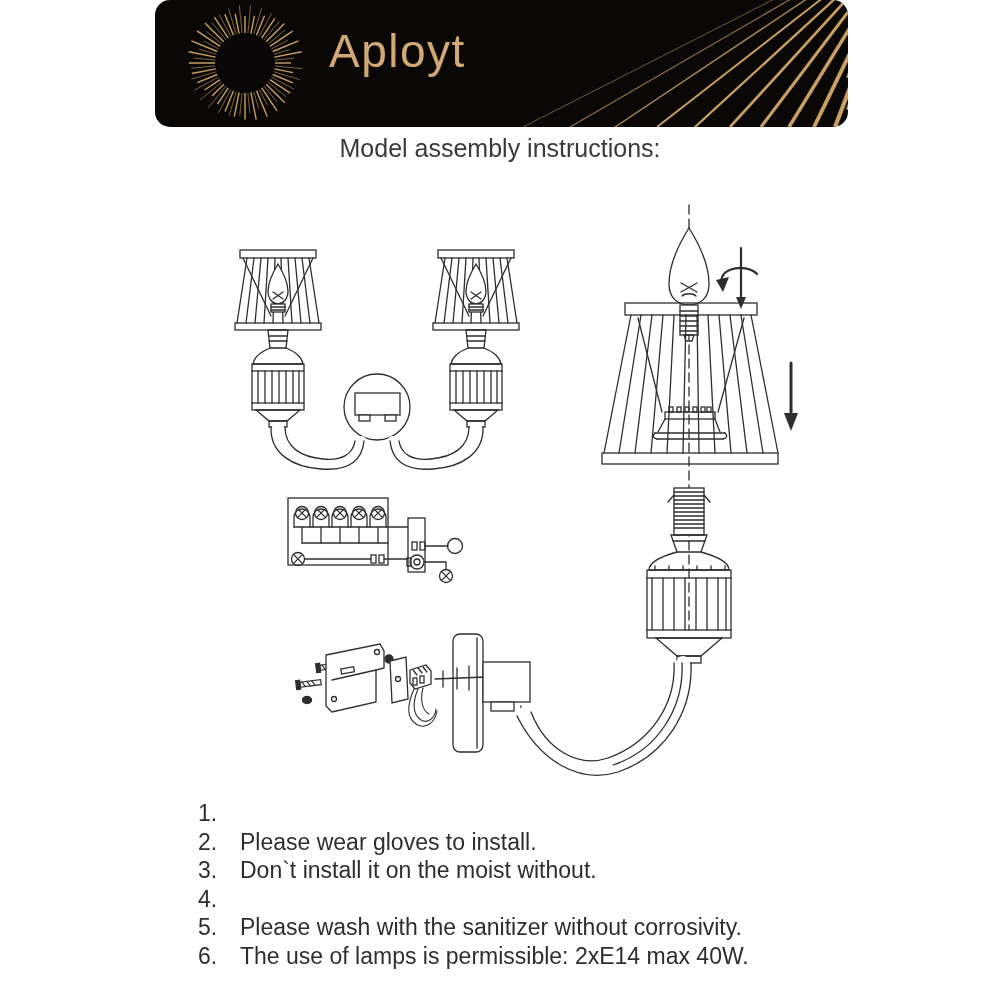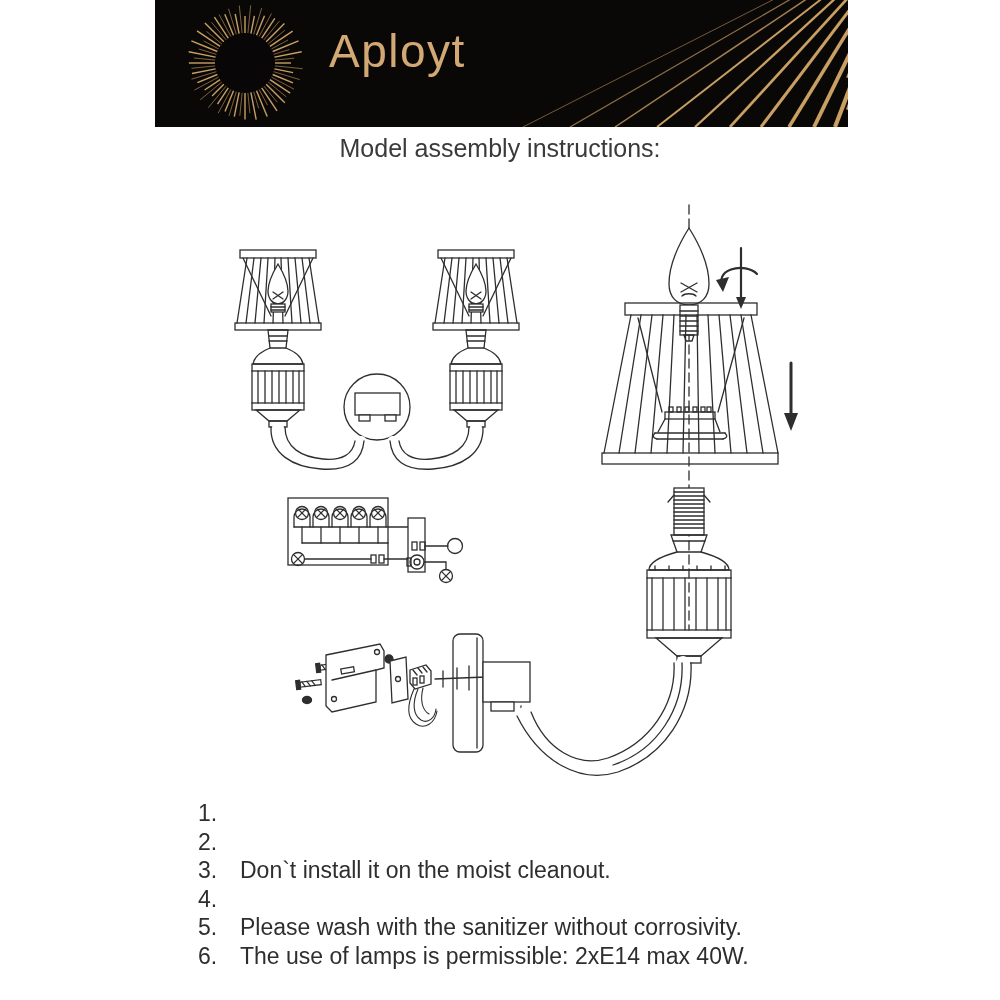--- a/index.html
+++ b/index.html
@@ -1,18 +1,18 @@
 <!DOCTYPE html>
 <html><head>
 <meta charset="utf-8">
 <style>
   html,body{margin:0;padding:0;background:#fff;}
   .page{position:relative;width:1000px;height:1000px;background:#fff;overflow:hidden;
         font-family:"Liberation Sans",sans-serif;}
-  .banner{position:absolute;left:155px;top:0;width:693px;height:127px;background:#0a0807;overflow:hidden;}
+  .banner{position:absolute;left:155px;top:0;width:693px;height:127px;background:#0a0807;overflow:hidden;border-radius:15px;}
   .banner svg{position:absolute;left:0;top:0;}
   .brand{position:absolute;left:174px;top:24px;font-size:46px;font-weight:400;
          color:#d2a875;letter-spacing:1.5px;}
   .title-block{position:absolute;left:0;top:133px;width:1000px;text-align:center;color:#3a3a3a;}
   .title-line{font-size:25px;line-height:31px;}
   .diagrams{position:absolute;left:150px;top:200px;width:700px;height:600px;}
   .diagrams svg{display:block;}
   .instructions{position:absolute;left:198px;top:799px;margin:0;padding:0;list-style:none;
                 font-size:23px;line-height:28.5px;color:#2e2e2e;}
   .instructions li{display:flex;}
@@ -409,24 +409,25 @@
       </g>
     </svg>
   </div>
 
   <ol class="instructions">
     <li>
       <span class="num">1.</span>
     </li>
     <li>
       <span class="num">2.</span>
+      <span class="text">Please wear gloves to install.</span>
     </li>
     <li>
       <span class="num">3.</span>
-      <span class="text">Don`t install it on the moist cleanout.</span>
+      <span class="text">Don`t install it on the moist without.</span>
     </li>
     <li>
       <span class="num">4.</span>
     </li>
     <li>
       <span class="num">5.</span>
       <span class="text">Please wash with the sanitizer without corrosivity.</span>
     </li>
     <li>
       <span class="num">6.</span>

